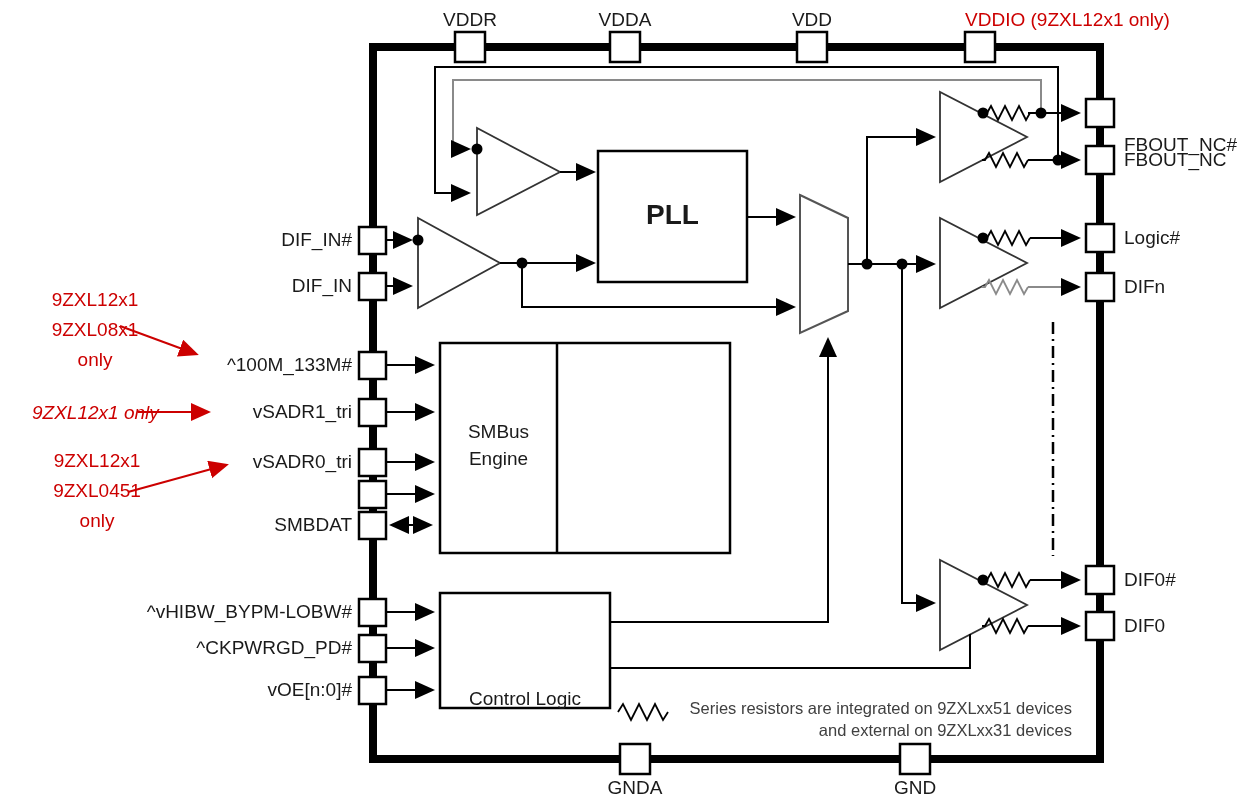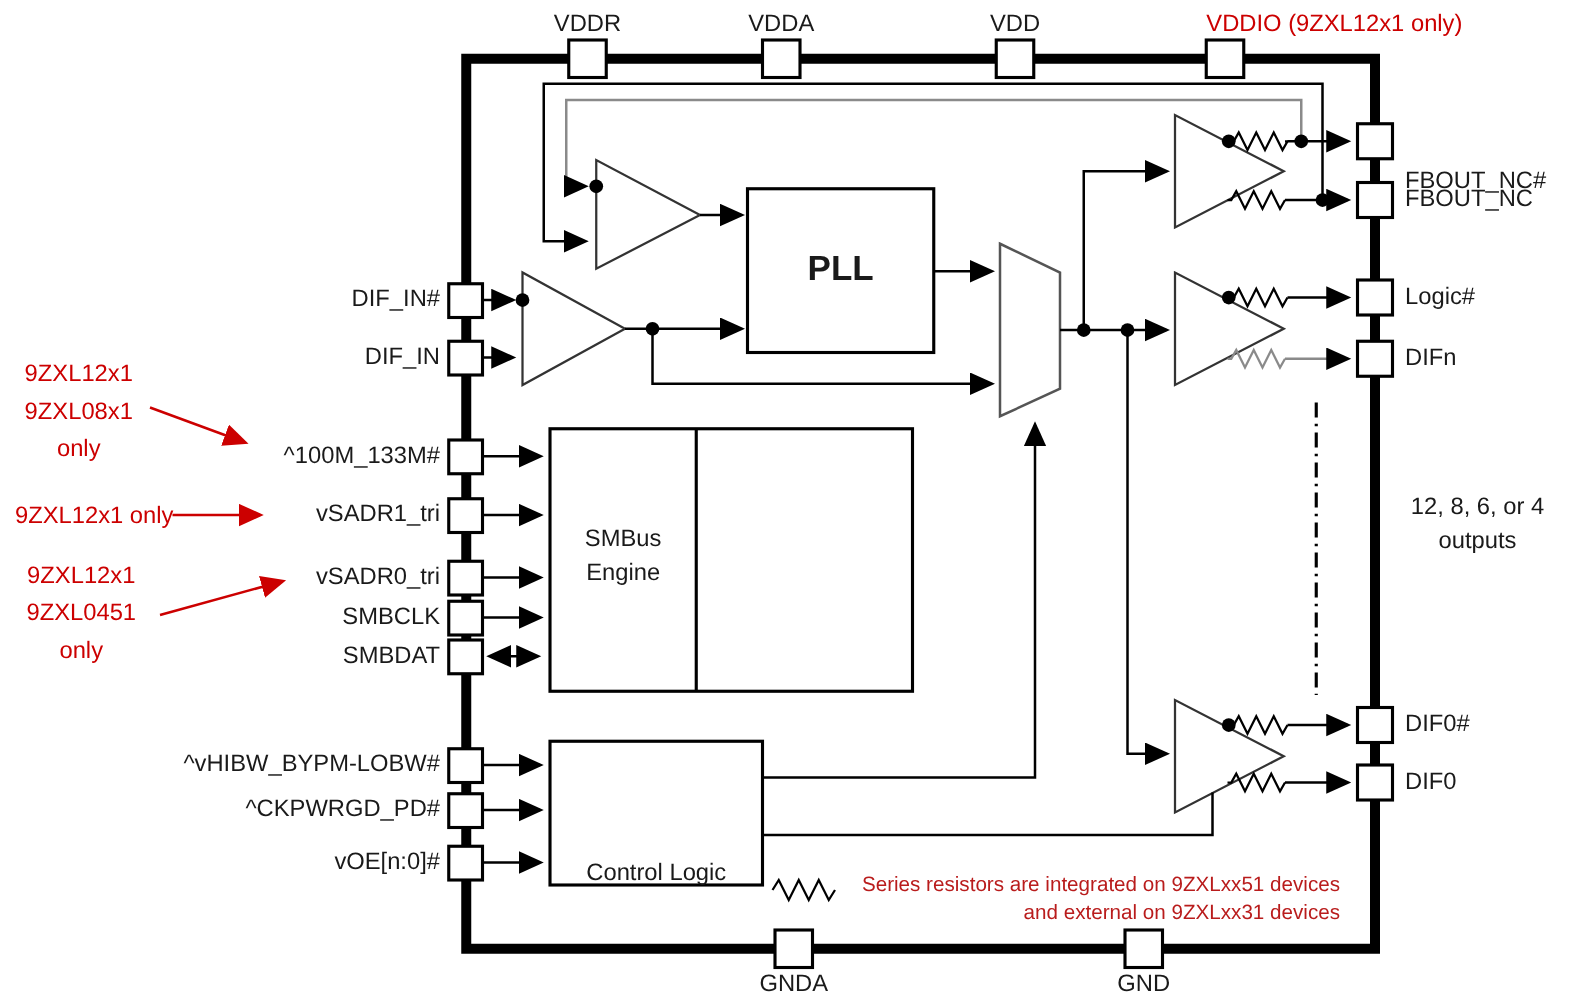--- a/index.html
+++ b/index.html
@@ -7,26 +7,26 @@
     position:relative;width:1256px;height:802px;background:#ffffff;
     font-family:"Liberation Sans","DejaVu Sans",sans-serif;
     color:#1a1a1a;overflow:hidden;
   }
   #wires{position:absolute;left:0;top:0;}
   .lbl{position:absolute;font-size:19px;line-height:24px;white-space:nowrap;}
   .pin-left{text-align:right;}
   .pin-right{text-align:left;}
   .pin-top,.pin-bottom{text-align:center;}
   .red{color:#cc0000;}
-  .ann{position:absolute;font-size:19px;line-height:30px;color:#cc0000;text-align:center;}
+  .ann{position:absolute;font-size:19px;line-height:30px;color:#cc0000;text-align:center;margin-left:32px;}
   .ann div{white-space:nowrap;}
   .blocklbl{position:absolute;text-align:center;font-size:19px;line-height:27px;color:#1a1a1a;}
   .pll-lbl{font-weight:bold;font-size:28px;line-height:30px;}
   .wraplbl{white-space:normal;}
-  .note{position:absolute;font-size:16.5px;line-height:22px;text-align:right;color:#b91c1c;}
+  .note{position:absolute;font-size:16.5px;line-height:22px;text-align:right;color:#404040;}
   .outputs{position:absolute;font-size:19px;line-height:27px;text-align:center;color:#1a1a1a;}
 </style>
 </head>
 <body>
 
 <div id="stage">
 
   <svg id="wires" width="1256" height="802" viewBox="0 0 1256 802">
     <defs>
       <marker id="ah" markerWidth="11" markerHeight="10" refX="8.5" refY="4.5" orient="auto-start-reverse">
@@ -157,21 +157,20 @@
   <div class="lbl pin-top red" style="left:945px;top:8px;width:245px;">VDDIO (9ZXL12x1 only)</div>
 
   <div class="lbl pin-bottom" style="left:575px;top:776px;width:120px;">GNDA</div>
   <div class="lbl pin-bottom" style="left:855px;top:776px;width:120px;">GND</div>
 
   <div class="lbl pin-left" style="left:102px;top:228px;width:250px;">DIF_IN#</div>
   <div class="lbl pin-left" style="left:102px;top:274px;width:250px;">DIF_IN</div>
   <div class="lbl pin-left" style="left:102px;top:353px;width:250px;">^100M_133M#</div>
   <div class="lbl pin-left" style="left:102px;top:400px;width:250px;">vSADR1_tri</div>
   <div class="lbl pin-left" style="left:102px;top:450px;width:250px;">vSADR0_tri</div>
-  <div class="lbl pin-left" style="left:102px;top:482px;width:250px;">SMBCLK</div>
   <div class="lbl pin-left" style="left:102px;top:513px;width:250px;">SMBDAT</div>
   <div class="lbl pin-left" style="left:102px;top:600px;width:250px;">^vHIBW_BYPM-LOBW#</div>
   <div class="lbl pin-left" style="left:102px;top:636px;width:250px;">^CKPWRGD_PD#</div>
   <div class="lbl pin-left" style="left:102px;top:678px;width:250px;">vOE[n:0]#</div>
 
   <div class="lbl pin-right" style="left:1124px;top:117px;width:130px;margin-top:16px;">FBOUT_NC#</div>
   <div class="lbl pin-right" style="left:1124px;top:148px;width:130px;">FBOUT_NC</div>
   <div class="lbl pin-right" style="left:1124px;top:226px;width:130px;">Logic#</div>
   <div class="lbl pin-right" style="left:1124px;top:275px;width:130px;">DIFn</div>
   <div class="lbl pin-right" style="left:1124px;top:568px;width:130px;">DIF0#</div>
@@ -179,30 +178,26 @@
 
   <div class="blocklbl pll-lbl" style="left:598px;top:200px;width:149px;">PLL</div>
   <div class="blocklbl wraplbl" style="left:442px;top:418px;width:113px;">SMBus Engine</div>
   <div class="blocklbl" style="left:440px;top:638px;width:170px;margin-top:47px;">Control Logic</div>
 
   <div class="ann" style="left:8px;top:285px;width:110px;">
     <div>9ZXL12x1</div>
     <div>9ZXL08x1</div>
     <div>only</div>
   </div>
-  <div class="ann" style="left:12px;top:398px;width:132px;text-align:left;">9ZXL12x1 only</div>
+  <div class="ann" style="left:0px;top:398px;width:132px;text-align:left;font-style:italic;">9ZXL12x1 only</div>
   <div class="ann" style="left:10px;top:446px;width:110px;">
     <div>9ZXL12x1</div>
     <div>9ZXL0451</div>
     <div>only</div>
   </div>
 
-  <div class="outputs" style="left:1108px;top:392px;width:148px;">
-    <div>12, 8, 6, or 4</div>
-    <div>outputs</div>
-  </div>
 
   <div class="note" style="left:680px;top:697px;width:392px;">
     <div>Series resistors are integrated on 9ZXLxx51 devices</div>
     <div>and external on 9ZXLxx31 devices</div>
   </div>
 
 </div>
 
 </body></html>

